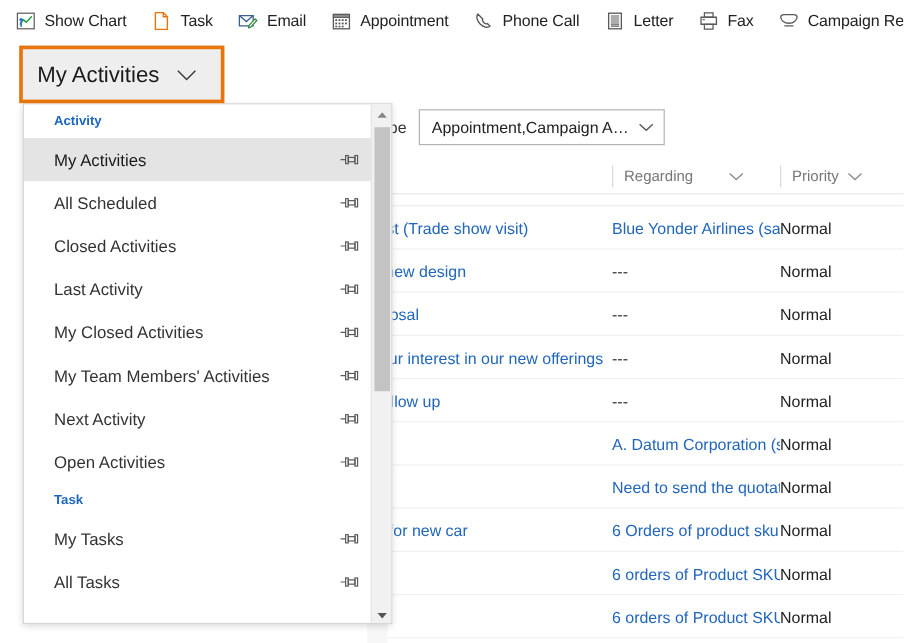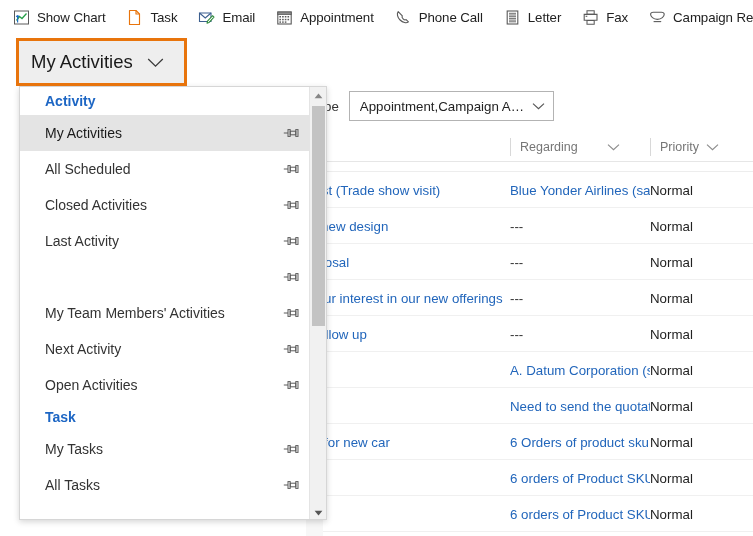--- a/index.html
+++ b/index.html
@@ -189,21 +189,21 @@
     left: 0; top: 0;
     width: 291px;
     height: 434px;
     overflow: hidden;
   }
   .fly-group {
     height: 28px;
     display: flex;
     align-items: center;
     padding-left: 25px;
-    font-size: 14px;
+    font-size: 11px;
     font-weight: bold;
     color: #1d66c4;
     cursor: default;
   }
   .fly-item {
     position: relative;
     height: 36px;
     display: flex;
     align-items: center;
     padding-left: 25px;
@@ -478,20 +478,21 @@
         <div class="fly-item">
           <span class="fly-item-label">Last Activity</span>
           <svg class="pin" viewBox="0 0 16 14">
             <path d="M0.8 7 H5" fill="none" stroke="#5a5a5a" stroke-width="1"></path>
             <rect x="5" y="3.6" width="2.2" height="6.8" fill="none" stroke="#5a5a5a" stroke-width="1"></rect>
             <rect x="7.2" y="5.2" width="5.6" height="3.6" fill="none" stroke="#5a5a5a" stroke-width="1"></rect>
             <rect x="12.8" y="3.6" width="2.2" height="6.8" fill="none" stroke="#5a5a5a" stroke-width="1"></rect>
           </svg>
         </div>
         <div class="fly-item">
+          <span class="fly-item-label">My Closed Activities</span>
           <svg class="pin" viewBox="0 0 16 14">
             <path d="M0.8 7 H5" fill="none" stroke="#5a5a5a" stroke-width="1"></path>
             <rect x="5" y="3.6" width="2.2" height="6.8" fill="none" stroke="#5a5a5a" stroke-width="1"></rect>
             <rect x="7.2" y="5.2" width="5.6" height="3.6" fill="none" stroke="#5a5a5a" stroke-width="1"></rect>
             <rect x="12.8" y="3.6" width="2.2" height="6.8" fill="none" stroke="#5a5a5a" stroke-width="1"></rect>
           </svg>
         </div>
         <div class="fly-item">
           <span class="fly-item-label">My Team Members' Activities</span>
           <svg class="pin" viewBox="0 0 16 14">

